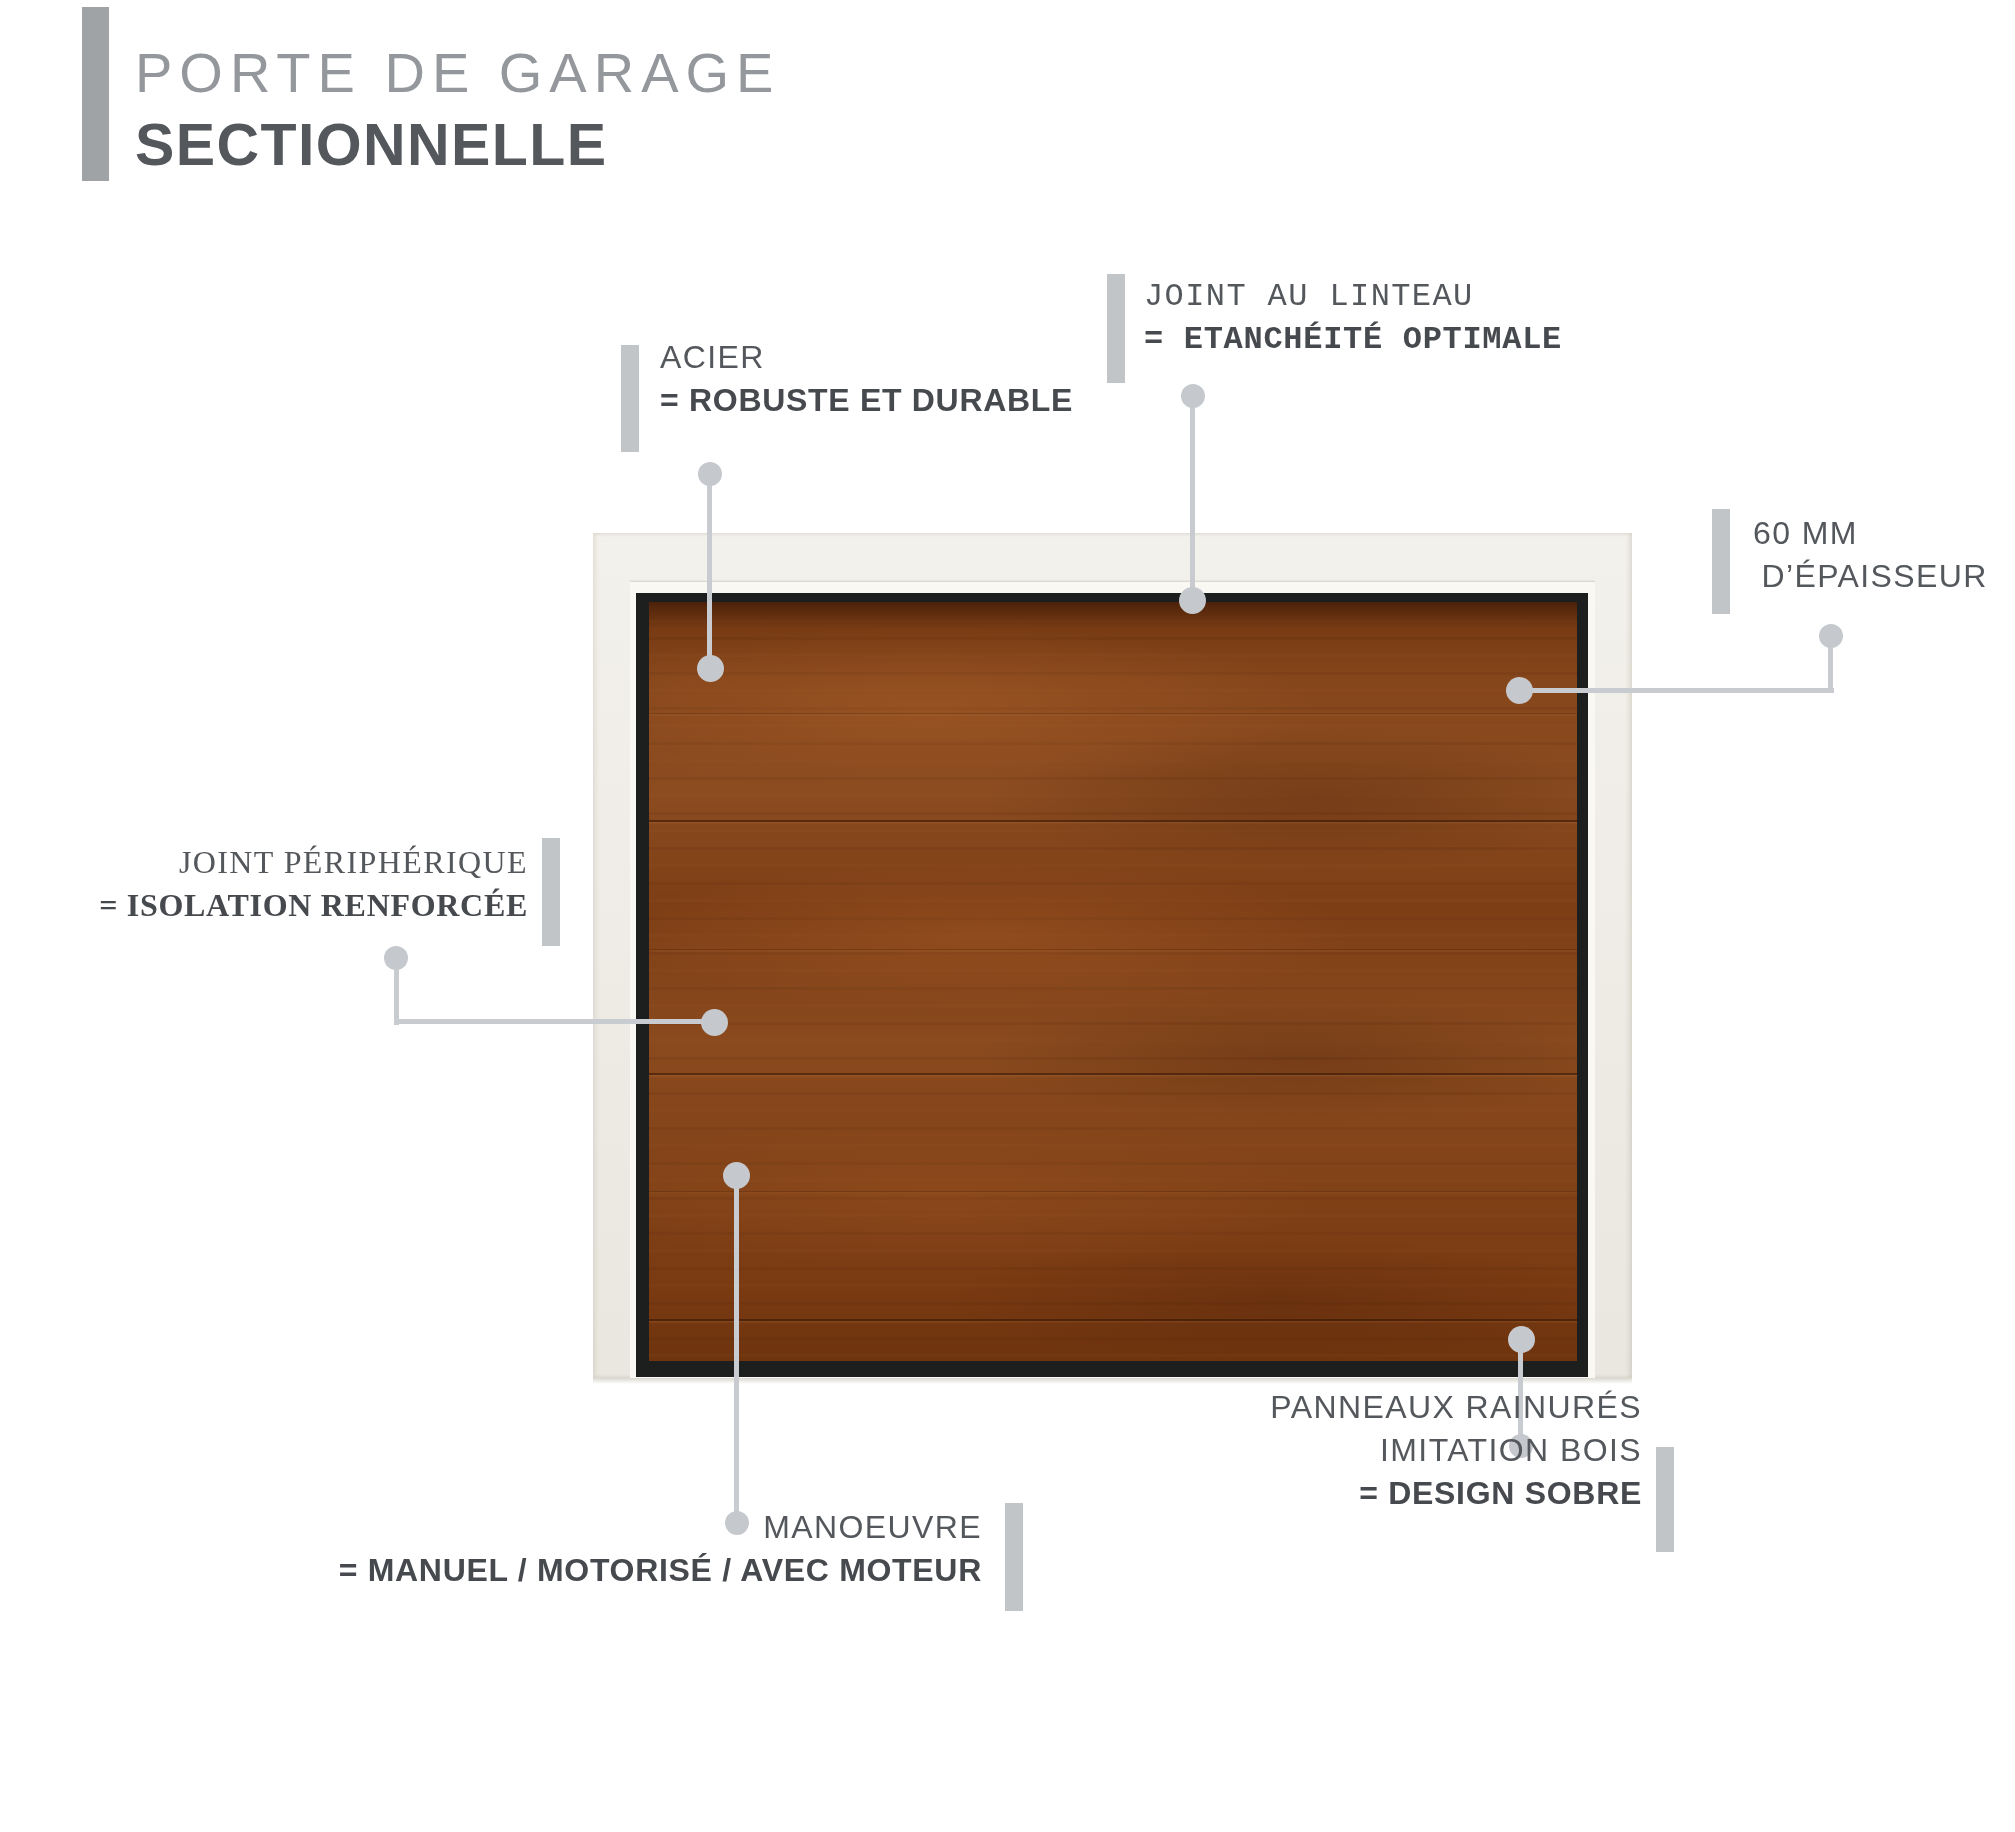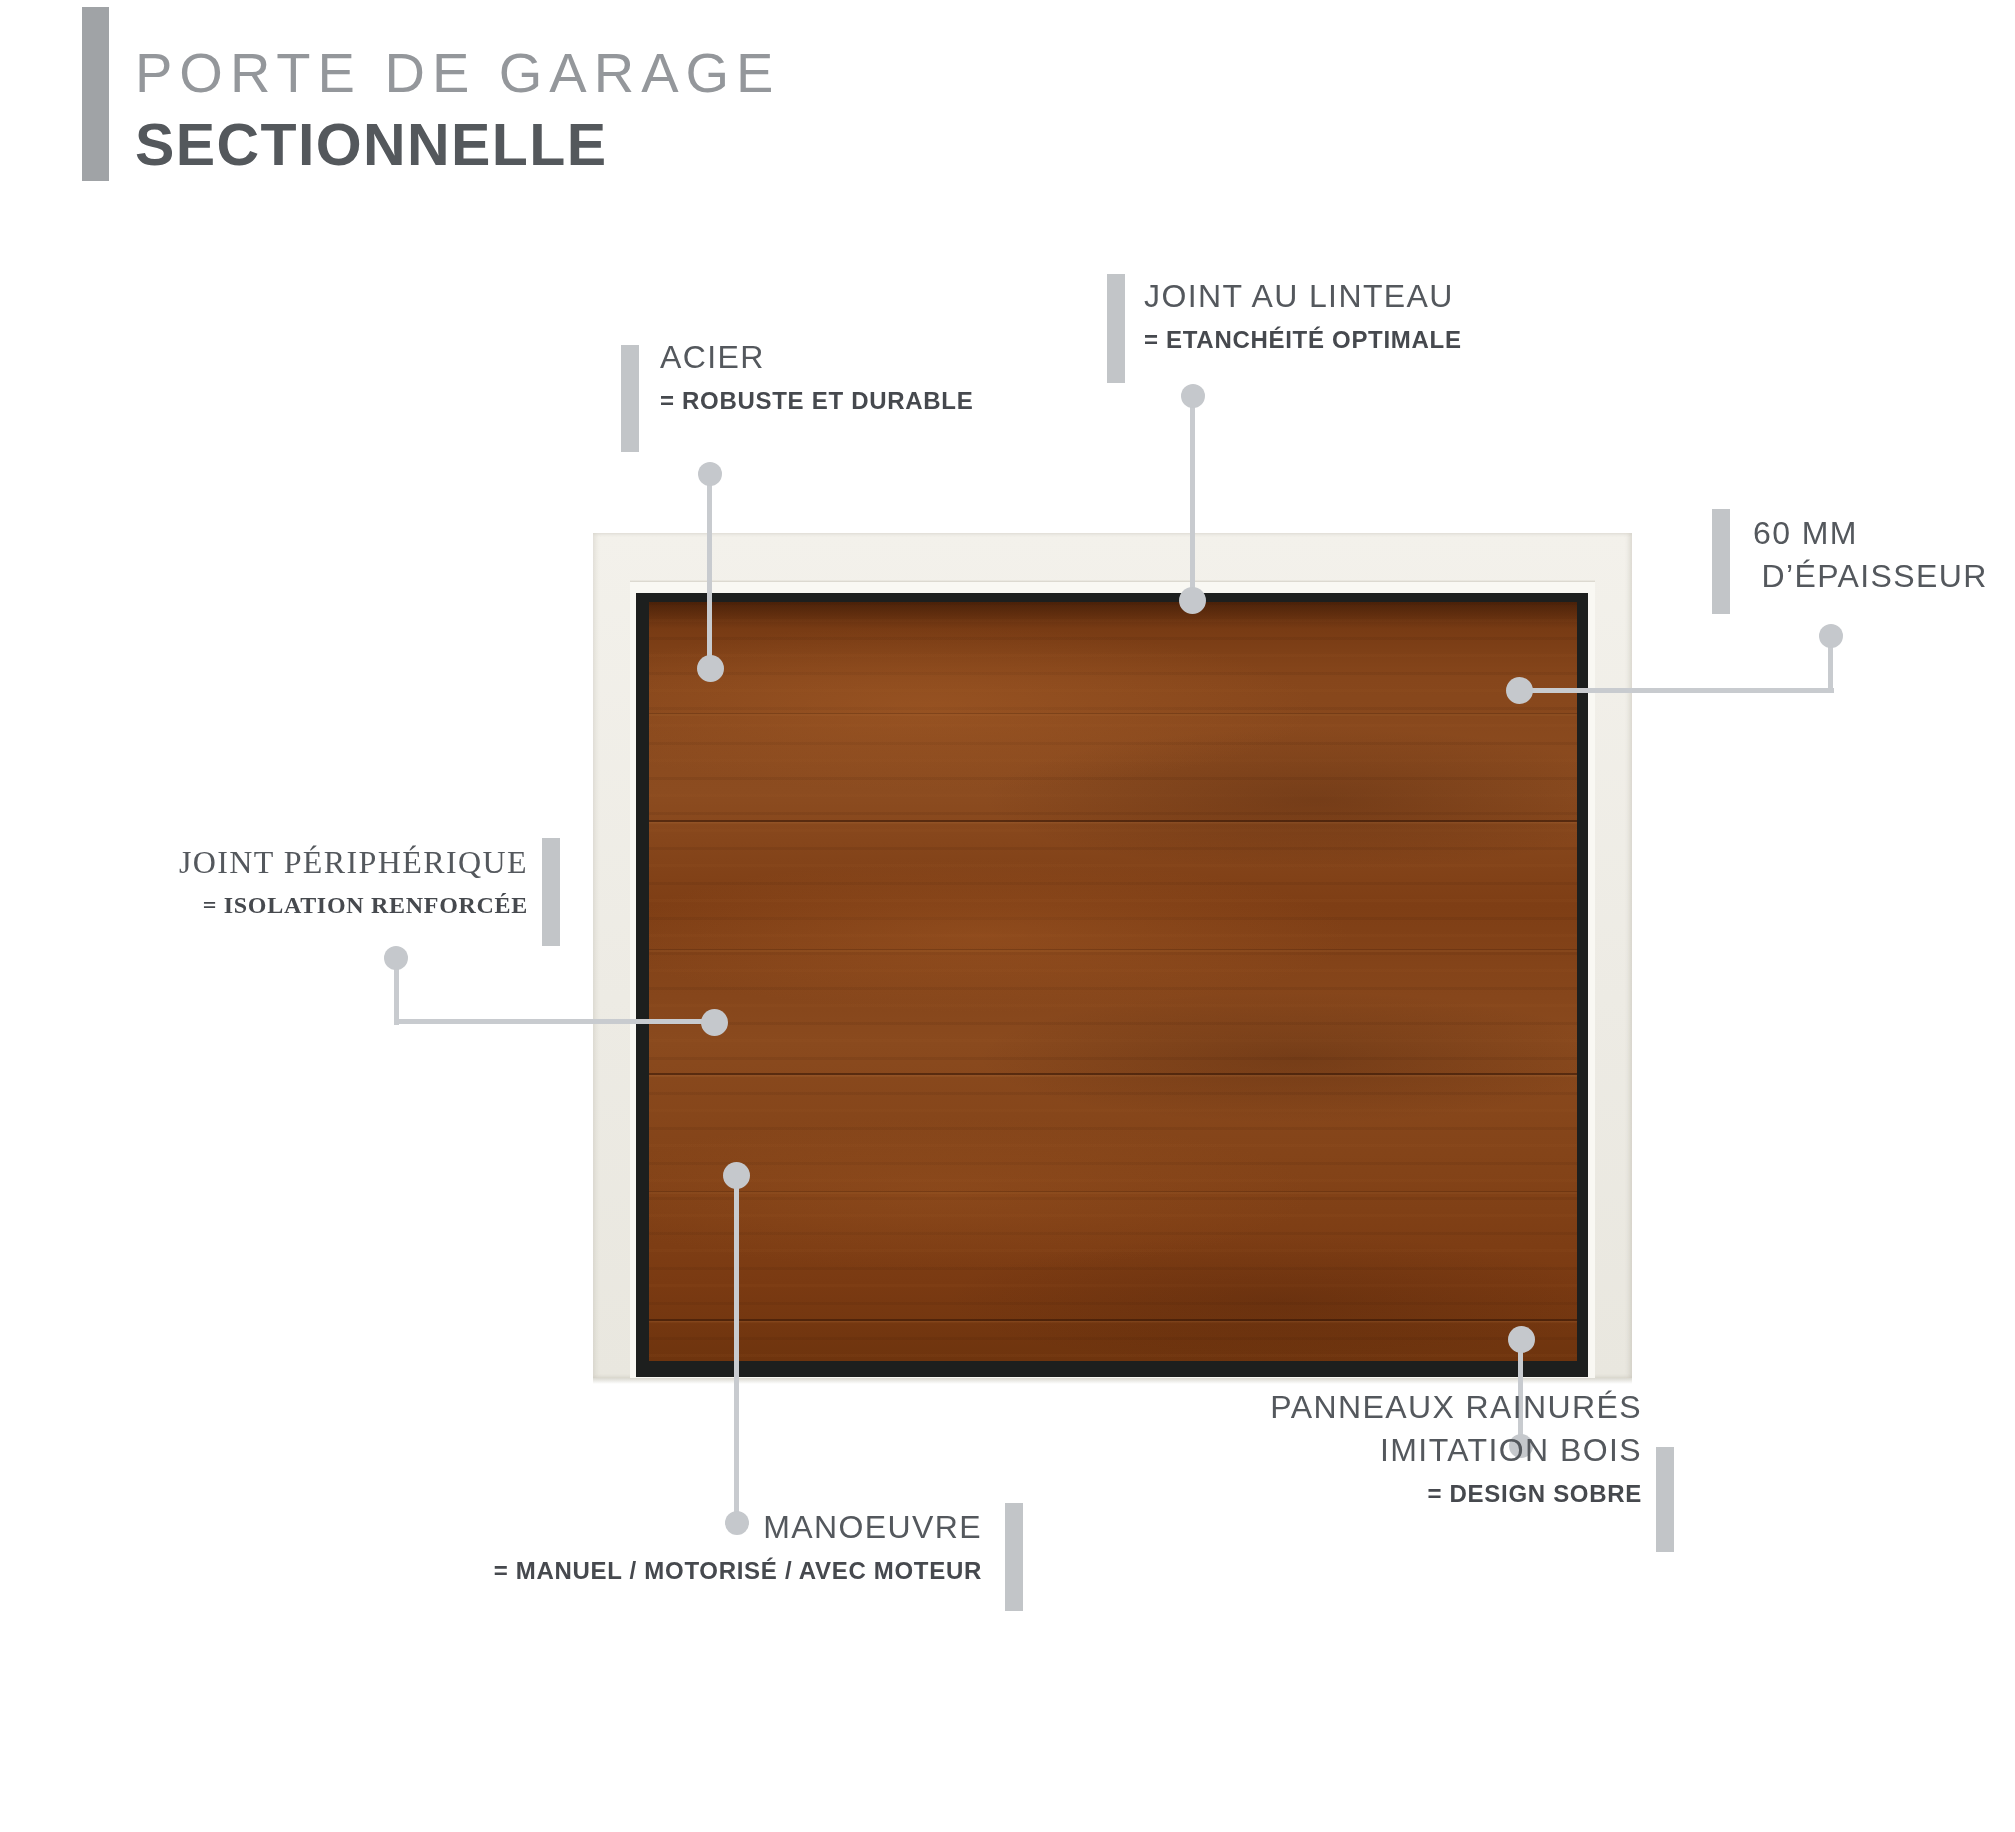--- a/index.html
+++ b/index.html
@@ -40,31 +40,31 @@
   
   .cline{position:absolute;background:#c8cbcf;z-index:3;}
   .cdot{position:absolute;border-radius:50%;background:#c5c8cc;z-index:3;}
   .cdot.sm{width:24px;height:24px;}
   .cdot.lg{width:27px;height:27px;}
 
   
   .ann{position:absolute;z-index:4;white-space:nowrap;}
   .ann.right{text-align:right;}
   .ann .l1{font-size:32px;line-height:43px;font-weight:400;color:#54585d;letter-spacing:1.4px;}
-  .ann .l2{font-size:24px;line-height:43px;font-weight:700;color:#46494e;letter-spacing:0.7px;}
+  .ann .l2{font-size:32px;line-height:43px;font-weight:700;color:#46494e;letter-spacing:0.7px;}
   .ann .indent{padding-left:8.4px;}
   .ann-bar{position:absolute;width:18px;background:#c2c5c8;z-index:4;}
   .bar-acier{left:621px;top:345px;height:107px;}
   .bar-linteau{left:1107px;top:274px;height:109px;}
   .bar-epaisseur{left:1712px;top:509px;height:105px;}
   .bar-periph{left:542px;top:838px;height:108px;}
   .bar-manoeuvre{left:1005px;top:1503px;height:108px;}
   .bar-panneaux{left:1656px;top:1447px;height:105px;}
   .ann-acier{left:660px;top:336px;}
-  .ann-linteau{left:1144px;top:275px;}
+  .ann-linteau{left:1144px;top:275px;font-family:Liberation Mono, monospace;}
   .ann-epaisseur{left:1753px;top:512px;}
   .ann-periph{right:1487px;top:841px;font-family:Liberation Serif, serif;}
   .ann-manoeuvre{right:1033px;top:1506px;}
   .ann-panneaux{right:373px;top:1386px;}
 </style>
 </head>
 <body>
 
 <div class="canvas">
 

